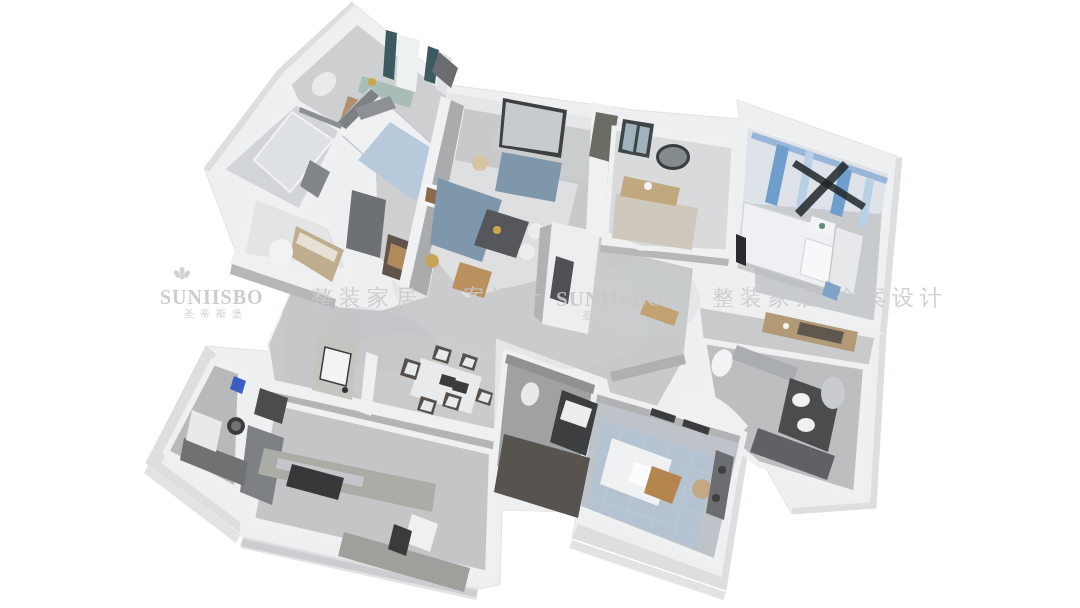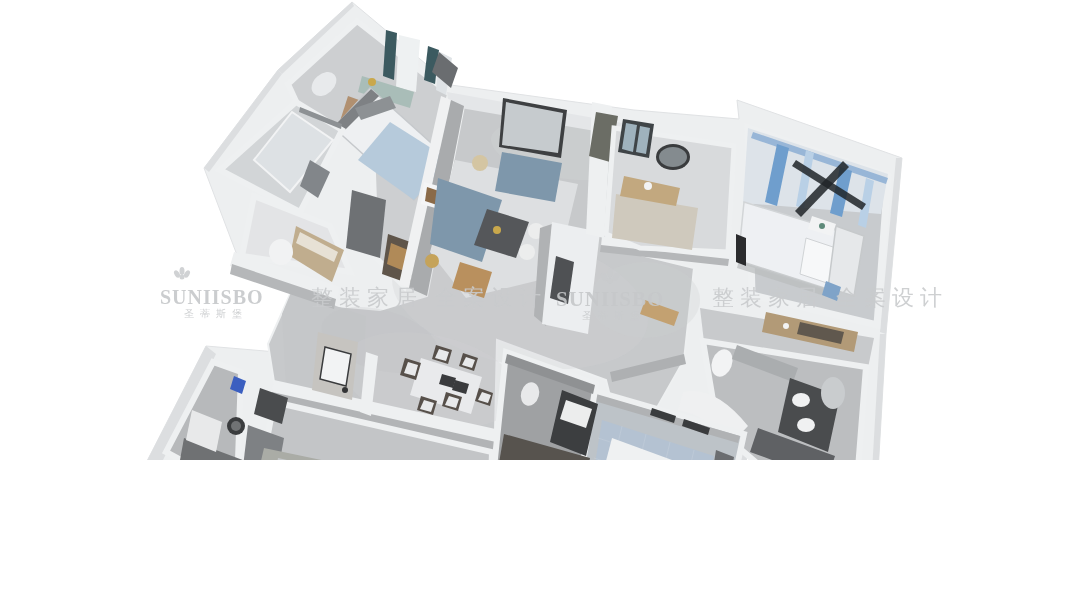--- a/index.html
+++ b/index.html
@@ -1,16 +1,16 @@
 <!DOCTYPE html>
 <html><head>
 <meta charset="utf-8">
 <style>
 html,body{margin:0;padding:0;background:#ffffff;}
-.wrap{width:1080px;height:460px;position:relative;overflow:hidden;background:#ffffff;}
+.wrap{width:1080px;height:608px;position:relative;overflow:hidden;background:#ffffff;}
 svg{position:absolute;top:0;left:0;}
 .wm{font-family:"Liberation Serif",serif;fill:#c6c8ca;}
 .wmcn{font-family:"Liberation Sans",sans-serif;fill:#c9cbcd;letter-spacing:6px;}
 </style>
 </head>
 <body>
 <div class="wrap">
 <svg width="1080" height="608" viewBox="0 0 1080 608">
 
 <polygon points="352,2 451,85 634,110 739,119 737,100 902,158 886,334 876,508 792,514 757,453 748,450 726,590 572,538 577,512 502,510 500,585 478,589 243,537 146,463 206,346 277,352 284,312 295,282 240,263 204,168 278,70" fill="#edeff0" stroke="#e0e2e4" stroke-width="1"></polygon>

